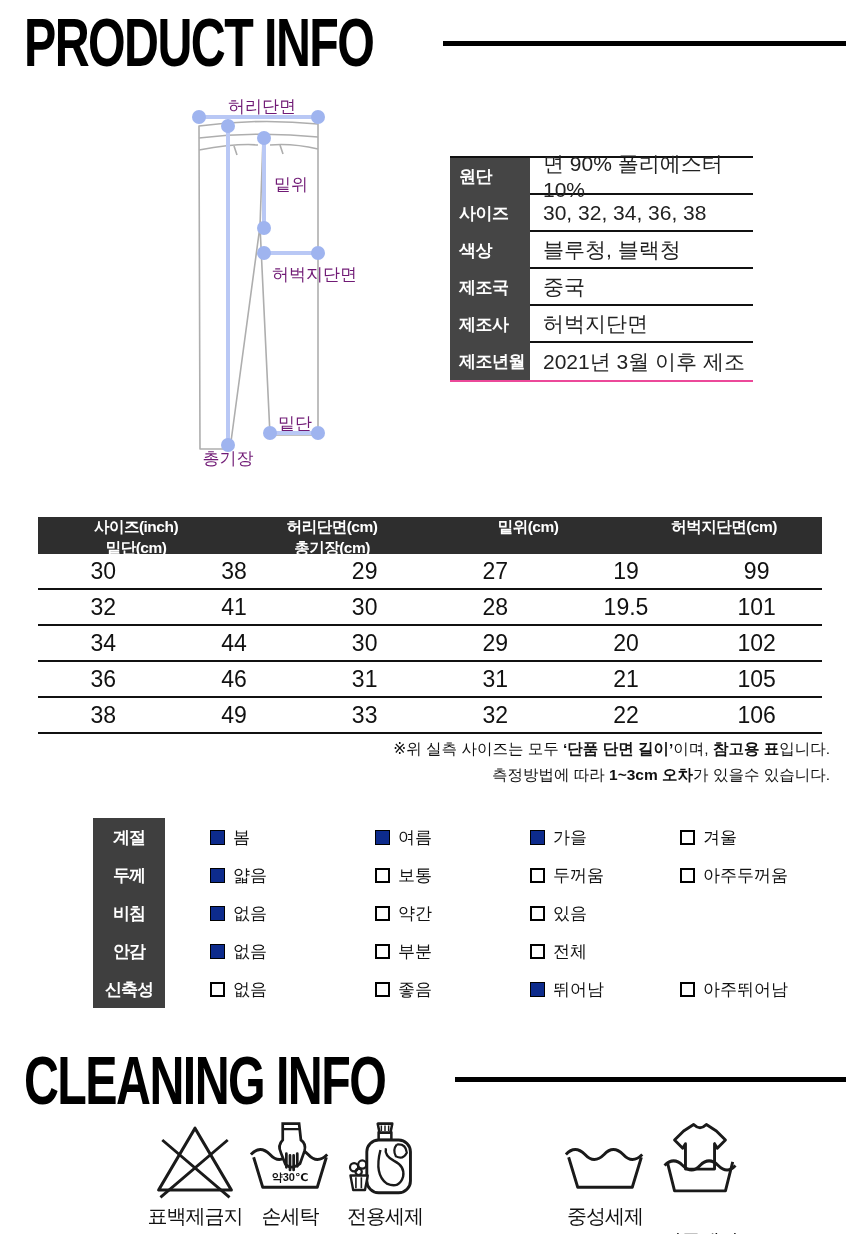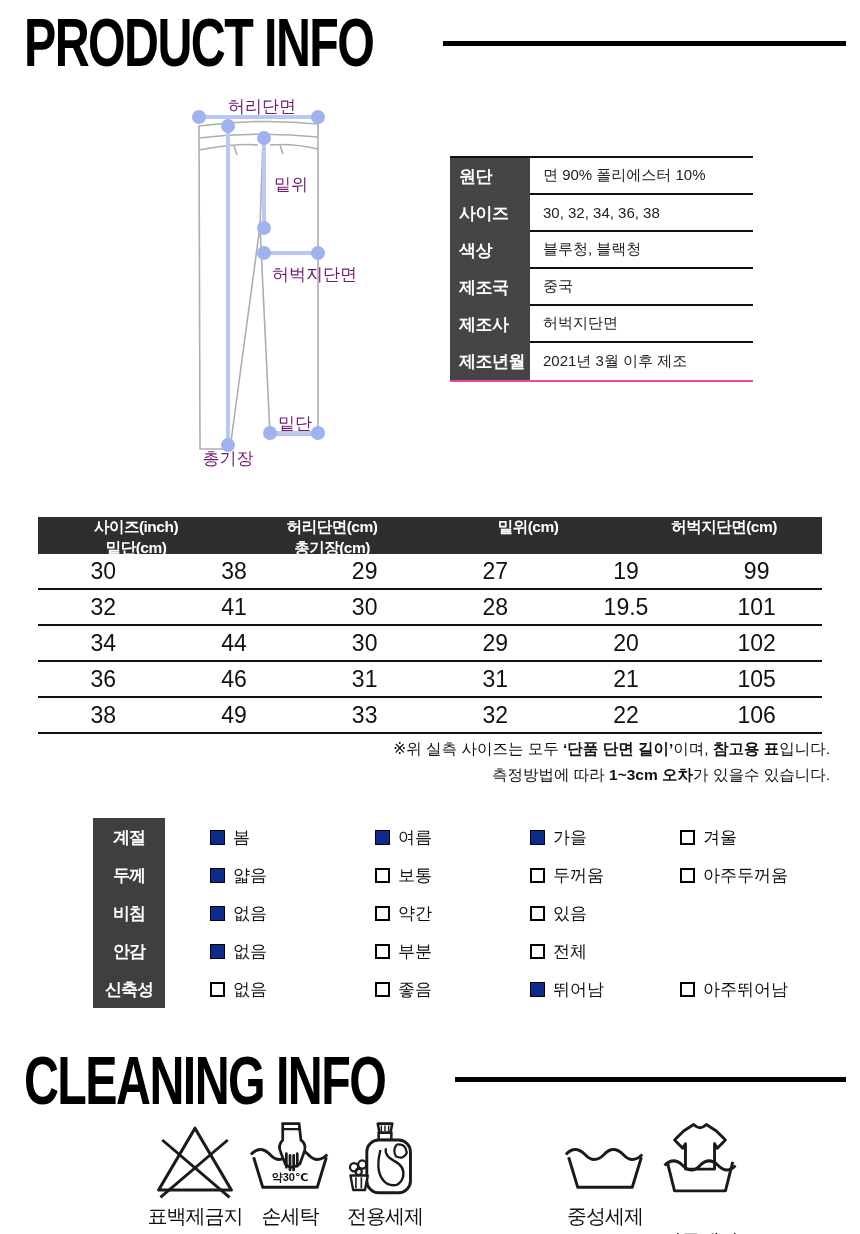--- a/index.html
+++ b/index.html
@@ -26,21 +26,21 @@
     position:absolute; left:450px; top:156px; width:303px;
     border-top:2px solid #111; border-bottom:2px solid #ec4899;
   }
   .spec-row{ display:flex; height:37px; }
   .spec-label{
     width:80px; background:var(--spec-label-bg); color:#fff; font-weight:700;
     font-size:17px; display:flex; align-items:center; padding-left:9px; letter-spacing:-0.5px;
   }
   .spec-value{
     flex:1; display:flex; align-items:center; padding-left:13px;
-    font-size:15px; color:#222; border-bottom:2px solid #111;
+    font-size:21px; color:#222; border-bottom:2px solid #111;
   }
   .spec-row:last-child .spec-value{ border-bottom:none; }
   
   .size-table{ position:absolute; left:38px; top:517px; width:784px; }
   .size-head{ display:grid; grid-template-columns:repeat(4,1fr); background:var(--size-header-bg); height:37px; }
   .size-head .cell{
     color:#fff; font-weight:700; font-size:15.5px; letter-spacing:-0.5px;
     display:flex; align-items:center; justify-content:center; white-space:nowrap;
   }
   .size-row{ display:grid; grid-template-columns:repeat(6,1fr); height:36px; border-bottom:2px solid #111; }

